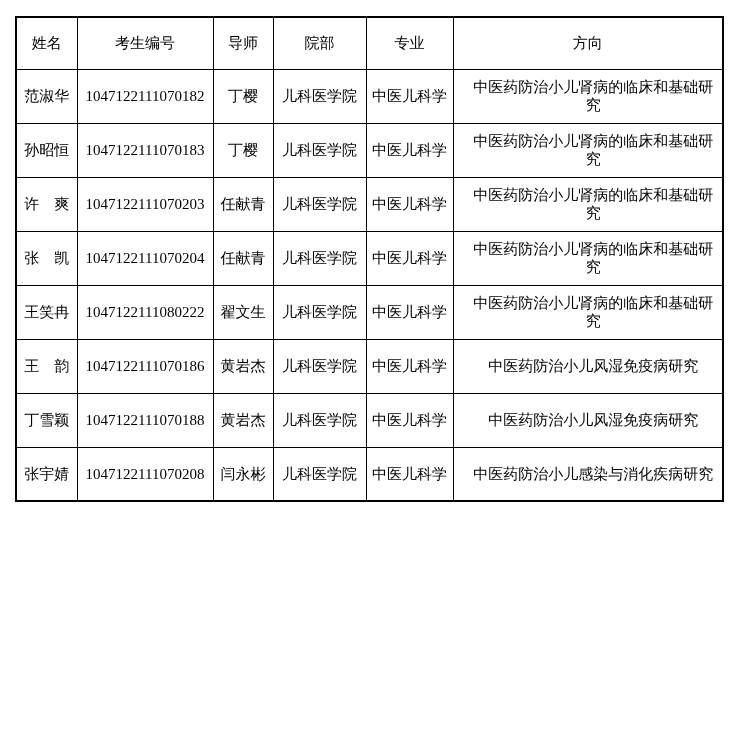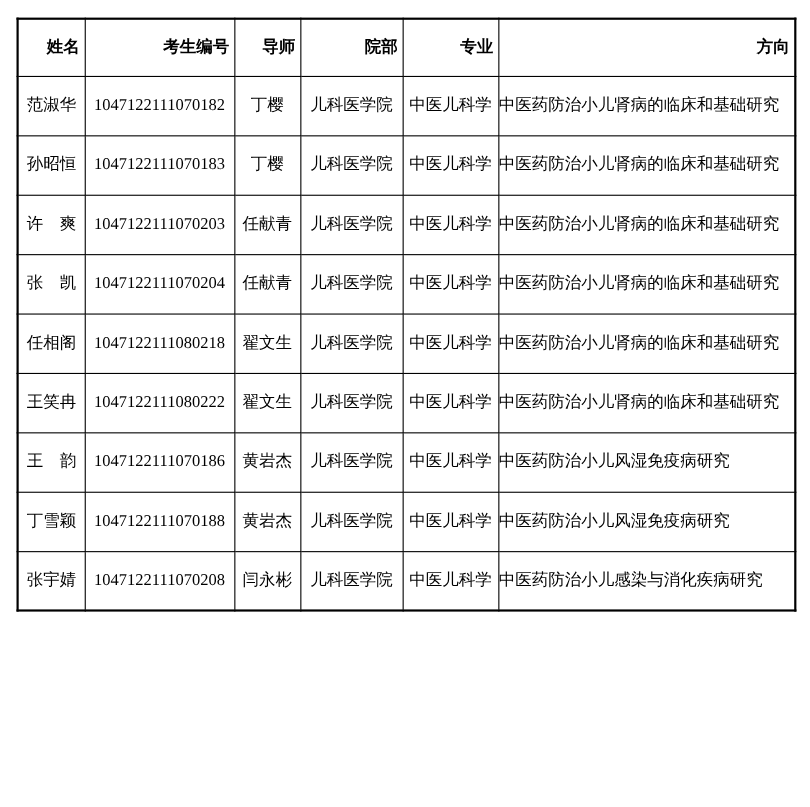--- a/index.html
+++ b/index.html
@@ -34,27 +34,26 @@
     line-height: 1.2;
     text-align: center;
     vertical-align: middle;
     padding: 0 4px;
     overflow: hidden;
     white-space: nowrap;
   }
   table.data-table thead tr { height: 52px; }
   table.data-table tbody tr { height: 54px; }
   table.data-table th {
-    font-weight: bold;
-    text-align: right;
+    font-weight: normal;
   }
   
   table.data-table td.col-direction {
-    text-align: left;
-    padding-left: 0;
+    text-align: center;
+    padding-left: 15px;
     white-space: normal;
   }
   col.c-name      { width: 61px; }
   col.c-id        { width: 136px; }
   col.c-advisor   { width: 60px; }
   col.c-dept      { width: 93px; }
   col.c-major     { width: 87px; }
   col.c-direction { width: 270px; }
 </style>
 </head>
@@ -107,28 +106,20 @@
         </tr>
         <tr>
           <td class="col-name">张　凯</td>
           <td class="col-id">1047122111070204</td>
           <td class="col-advisor">任献青</td>
           <td class="col-dept">儿科医学院</td>
           <td class="col-major">中医儿科学</td>
           <td class="col-direction">中医药防治小儿肾病的临床和基础研究</td>
         </tr>
         <tr>
-          <td class="col-name">任相阁</td>
-          <td class="col-id">1047122111080218</td>
-          <td class="col-advisor">翟文生</td>
-          <td class="col-dept">儿科医学院</td>
-          <td class="col-major">中医儿科学</td>
-          <td class="col-direction">中医药防治小儿肾病的临床和基础研究</td>
-        </tr>
-        <tr>
           <td class="col-name">王笑冉</td>
           <td class="col-id">1047122111080222</td>
           <td class="col-advisor">翟文生</td>
           <td class="col-dept">儿科医学院</td>
           <td class="col-major">中医儿科学</td>
           <td class="col-direction">中医药防治小儿肾病的临床和基础研究</td>
         </tr>
         <tr>
           <td class="col-name">王　韵</td>
           <td class="col-id">1047122111070186</td>

